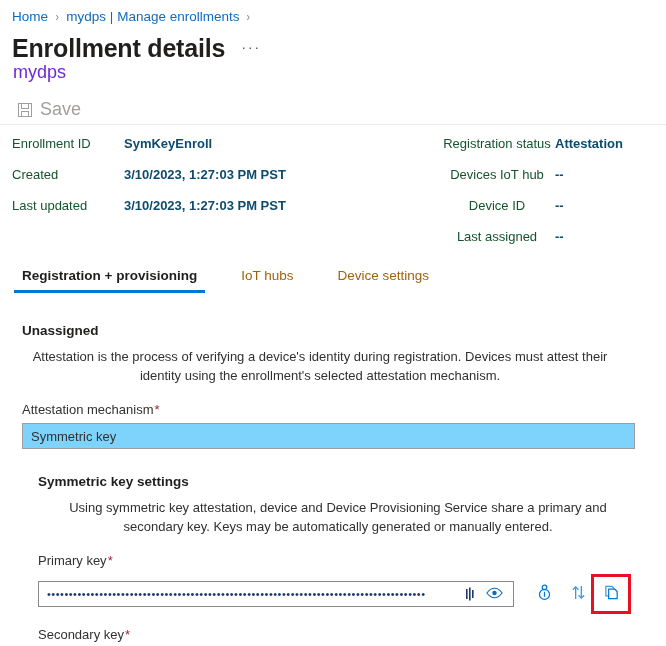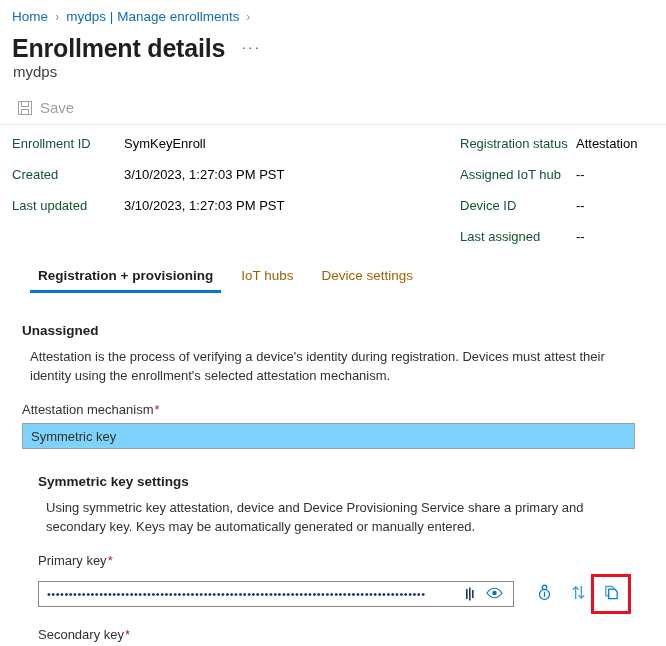--- a/index.html
+++ b/index.html
@@ -34,75 +34,75 @@
     font-size: 25px; font-weight: 600; color: #201f1e;
     letter-spacing: -0.2px; line-height: 32px; white-space: nowrap;
   }
   .ellipsis-menu {
     color: #605e5c; font-size: 15px; letter-spacing: 1.6px;
     cursor: pointer; padding: 2px 4px; line-height: 14px;
     margin-top: 6px;
   }
   .subtitle {
     position: absolute; left: 13px; top: 64px;
-    font-size: 15px; color: #404040; line-height: 16px;
+    font-size: 18px; color: #6d28d9; line-height: 16px;
   }
 
   
   .cmdbar {
     position: absolute; left: 12px; top: 96px;
     display: flex; align-items: center; gap: 7px;
     cursor: default;
   }
   .cmd-btn {
     display: flex; align-items: center; gap: 7px;
-    padding: 3px 5px; color: #a19f9d; font-size: 15px;
+    padding: 3px 5px; color: #a19f9d; font-size: 18px;
   }
   .save-icon { width: 16px; height: 16px; display: block; }
   .cmd-divider {
     position: absolute; left: 0; top: 124px;
     width: 666px; height: 1px; background: #edebe9;
   }
 
   
   .props { position: absolute; top: 135px; left: 0; width: 666px; }
   .prop-col { position: absolute; font-size: 13px; line-height: 17px; }
   .prop-col.left { left: 12px; }
-  .prop-col.right { left: 460px; }
+  .prop-col.right { left: 439px; text-align: center; }
   .prop-row { display: flex; margin-bottom: 14px; }
   .prop-label { color: #14532d; }
-  .prop-value { color: #000000; }
+  .prop-value { color: #0c4a6e; font-weight: bold; }
   .left .prop-label { width: 112px; flex: 0 0 112px; }
   .right .prop-label { width: 116px; flex: 0 0 116px; }
 
   
   .tabs {
-    position: absolute; left: 24px; top: 268px;
-    display: flex; align-items: flex-start; gap: 0;
+    position: absolute; left: 8px; top: 268px;
+    display: flex; align-items: flex-start; gap: 16px;
   }
   .tab {
     position: relative; padding: 0 14px 10px 14px;
     font-size: 13.5px; color: #a16207; cursor: pointer; white-space: nowrap;
   }
   .tab.active { font-weight: 600; color: #201f1e; }
   .tab.active::after {
     content: ""; position: absolute;
     left: 6px; right: 6px; bottom: 0;
     height: 3px; background: #0078d4;
   }
 
   
   .content { position: absolute; left: 22px; top: 322px; width: 622px; }
   .sec-heading {
     font-size: 13.5px; font-weight: 700; color: #201f1e;
     margin: 0 0 7px 0; line-height: 18px;
   }
   .sec-desc {
     font-size: 13px; color: #323130; line-height: 19px;
-    margin: 0 0 16px 8px; max-width: 596px;
+    margin: 0 0 16px 0; max-width: 596px; text-align: center;
   }
   .field-label {
     font-size: 13px; color: #323130; line-height: 17px; margin-bottom: 5px;
   }
   .req { color: #a4262c; margin-left: 1px; }
 
   .readonly-input {
     width: 613px; height: 26px;
     background: #7dd3fc; border: 1px solid #a19f9d;
     font-size: 13px; color: #323130;
@@ -198,21 +198,21 @@
         <span class="prop-label">Last updated</span>
         <span class="prop-value">3/10/2023, 1:27:03 PM PST</span>
       </div>
     </div>
     <div class="prop-col right">
       <div class="prop-row">
         <span class="prop-label">Registration status</span>
         <span class="prop-value">Attestation</span>
       </div>
       <div class="prop-row">
-        <span class="prop-label">Assigned IoT hub</span>
+        <span class="prop-label">Devices IoT hub</span>
         <span class="prop-value">--</span>
       </div>
       <div class="prop-row">
         <span class="prop-label">Device ID</span>
         <span class="prop-value">--</span>
       </div>
       <div class="prop-row">
         <span class="prop-label">Last assigned</span>
         <span class="prop-value">--</span>
       </div>

